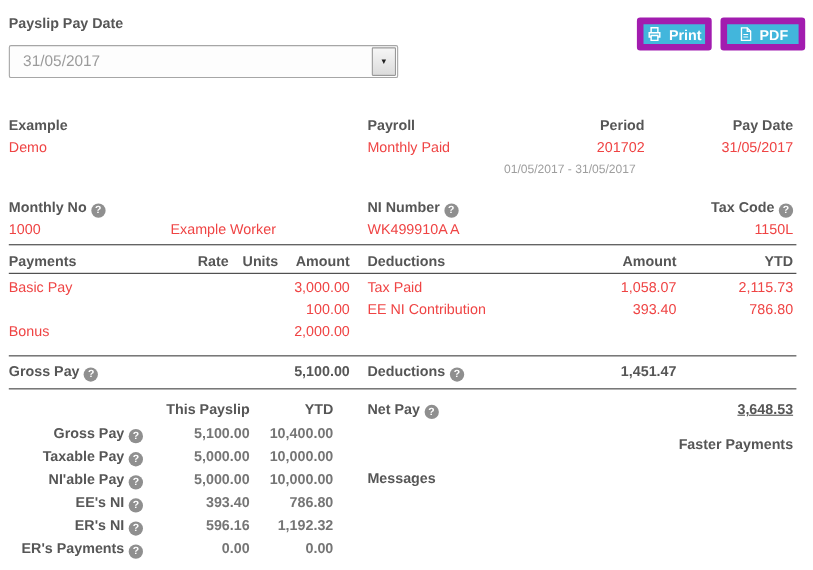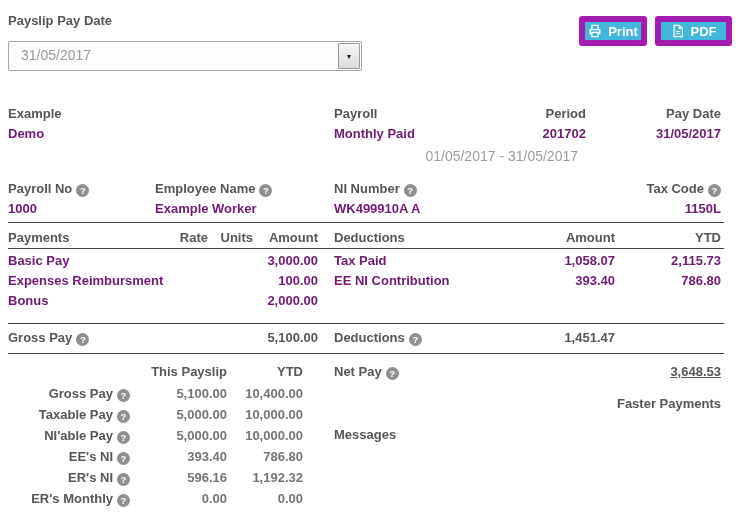--- a/index.html
+++ b/index.html
@@ -1,22 +1,22 @@
 <!DOCTYPE html>
 <html><head>
 <meta charset="utf-8">
 <style>
   html,body{margin:0;padding:0;background:#fff;}
   .page{position:relative;width:739px;height:518px;background:#fff;overflow:hidden;
         font-family:"Liberation Sans", sans-serif;font-size:13px;color:#9b9b9b;}
   .r{position:absolute;white-space:nowrap;}
   .b{font-weight:bold;color:#565656;}
-  .v{color:#701a75;font-weight:bold;}
+  .v{color:#ef4444;}
   .bv{font-weight:bold;color:#757575;}
-  .small{font-size:14px;color:#9e9e9e;}
+  .small{font-size:11px;color:#9e9e9e;}
   .hr{position:absolute;left:8px;right:15px;height:0;border-top:1px solid #3f3f3f;}
   .q{display:inline-block;width:13px;height:13px;border-radius:50%;background:#8f8f8f;
      color:#fff;font-size:9.5px;font-weight:bold;line-height:13px;text-align:center;
      vertical-align:-1px;margin-left:4px;font-style:normal;}
   
   .select{position:absolute;box-sizing:border-box;background:#fdfdfd;border:1px solid #a6a6a6;
           border-radius:2px;cursor:pointer;}
   .select-val{position:absolute;left:12px;top:5px;font-size:14px;color:#9b9b9b;}
   .select-btn{position:absolute;top:1px;right:1px;bottom:1px;width:20px;text-align:center;
           background:linear-gradient(#f6f6f6,#dcdcdc);border:1px solid #999;border-radius:1px;}
@@ -65,22 +65,21 @@
   <div class="r b" style="left:8px;top:106px">Example</div>
   <div class="r b" style="left:334px;top:106px">Payroll</div>
   <div class="r b" style="right:153px;top:106px">Period</div>
   <div class="r b" style="right:18px;top:106px">Pay Date</div>
   <div class="r v" style="left:8px;top:126px">Demo</div>
   <div class="r v" style="left:334px;top:126px">Monthly Paid</div>
   <div class="r v" style="right:153px;top:126px">201702</div>
   <div class="r v" style="right:18px;top:126px">31/05/2017</div>
   <div class="r small" style="right:161px;top:148px">01/05/2017 - 31/05/2017</div>
 
-  <div class="r b" style="left:8px;top:181px"><span>Payroll No</span><i class="q">?</i></div>
-  <div class="r b" style="left:155px;top:181px"><span>Employee Name</span><i class="q">?</i></div>
+  <div class="r b" style="left:8px;top:181px"><span>Monthly No</span><i class="q">?</i></div>
   <div class="r b" style="left:334px;top:181px"><span>NI Number</span><i class="q">?</i></div>
   <div class="r b" style="right:18px;top:181px"><span>Tax Code</span><i class="q">?</i></div>
   <div class="r v" style="left:8px;top:201px">1000</div>
   <div class="r v" style="left:155px;top:201px">Example Worker</div>
   <div class="r v" style="left:334px;top:201px">WK499910A A</div>
   <div class="r v" style="right:18px;top:201px">1150L</div>
 
   <div class="hr" style="top:222px"></div>
 
   <div class="r b" style="left:8px;top:230px">Payments</div>
@@ -88,21 +87,20 @@
   <div class="r b" style="right:486px;top:230px">Units</div>
   <div class="r b" style="right:421px;top:230px">Amount</div>
   <div class="r b" style="left:334px;top:230px">Deductions</div>
   <div class="r b" style="right:124px;top:230px">Amount</div>
   <div class="r b" style="right:18px;top:230px">YTD</div>
 
   <div class="hr" style="top:248px"></div>
 
   <div class="r v" style="left:8px;top:253px">Basic Pay</div>
   <div class="r v" style="right:421px;top:253px">3,000.00</div>
-  <div class="r v" style="left:8px;top:273px">Expenses Reimbursment</div>
   <div class="r v" style="right:421px;top:273px">100.00</div>
   <div class="r v" style="left:8px;top:293px">Bonus</div>
   <div class="r v" style="right:421px;top:293px">2,000.00</div>
 
   <div class="r v" style="left:334px;top:253px">Tax Paid</div>
   <div class="r v" style="right:124px;top:253px">1,058.07</div>
   <div class="r v" style="right:18px;top:253px">2,115.73</div>
   <div class="r v" style="left:334px;top:273px">EE NI Contribution</div>
   <div class="r v" style="right:124px;top:273px">393.40</div>
   <div class="r v" style="right:18px;top:273px">786.80</div>
@@ -132,21 +130,21 @@
   <div class="r bv" style="right:436px;top:428px">10,000.00</div>
 
   <div class="r b" style="right:609px;top:449px"><span>EE's NI</span><i class="q">?</i></div>
   <div class="r bv" style="right:512px;top:449px">393.40</div>
   <div class="r bv" style="right:436px;top:449px">786.80</div>
 
   <div class="r b" style="right:609px;top:470px"><span>ER's NI</span><i class="q">?</i></div>
   <div class="r bv" style="right:512px;top:470px">596.16</div>
   <div class="r bv" style="right:436px;top:470px">1,192.32</div>
 
-  <div class="r b" style="right:609px;top:491px"><span>ER's Monthly</span><i class="q">?</i></div>
+  <div class="r b" style="right:609px;top:491px"><span>ER's Payments</span><i class="q">?</i></div>
   <div class="r bv" style="right:512px;top:491px">0.00</div>
   <div class="r bv" style="right:436px;top:491px">0.00</div>
 
   <div class="r b" style="left:334px;top:364px"><span>Net Pay</span><i class="q">?</i></div>
   <div class="r b u" style="right:18px;top:364px">3,648.53</div>
   <div class="r b" style="right:18px;top:396px">Faster Payments</div>
   <div class="r b" style="left:334px;top:427px">Messages</div>
 
 </div>
 

